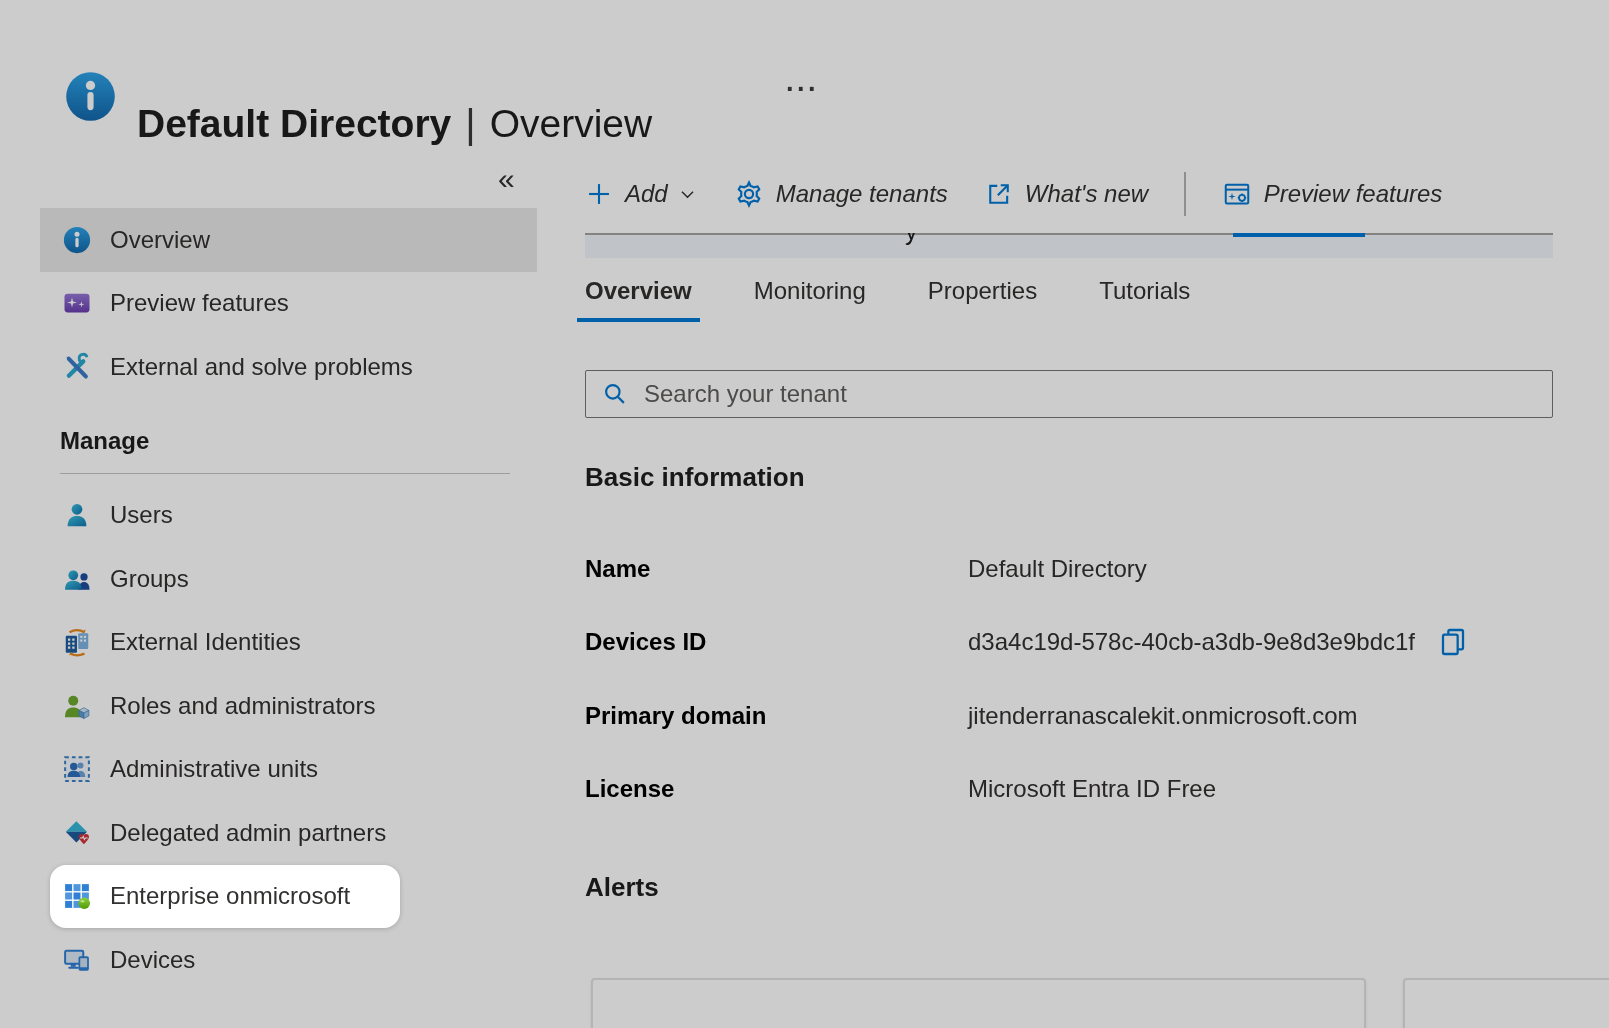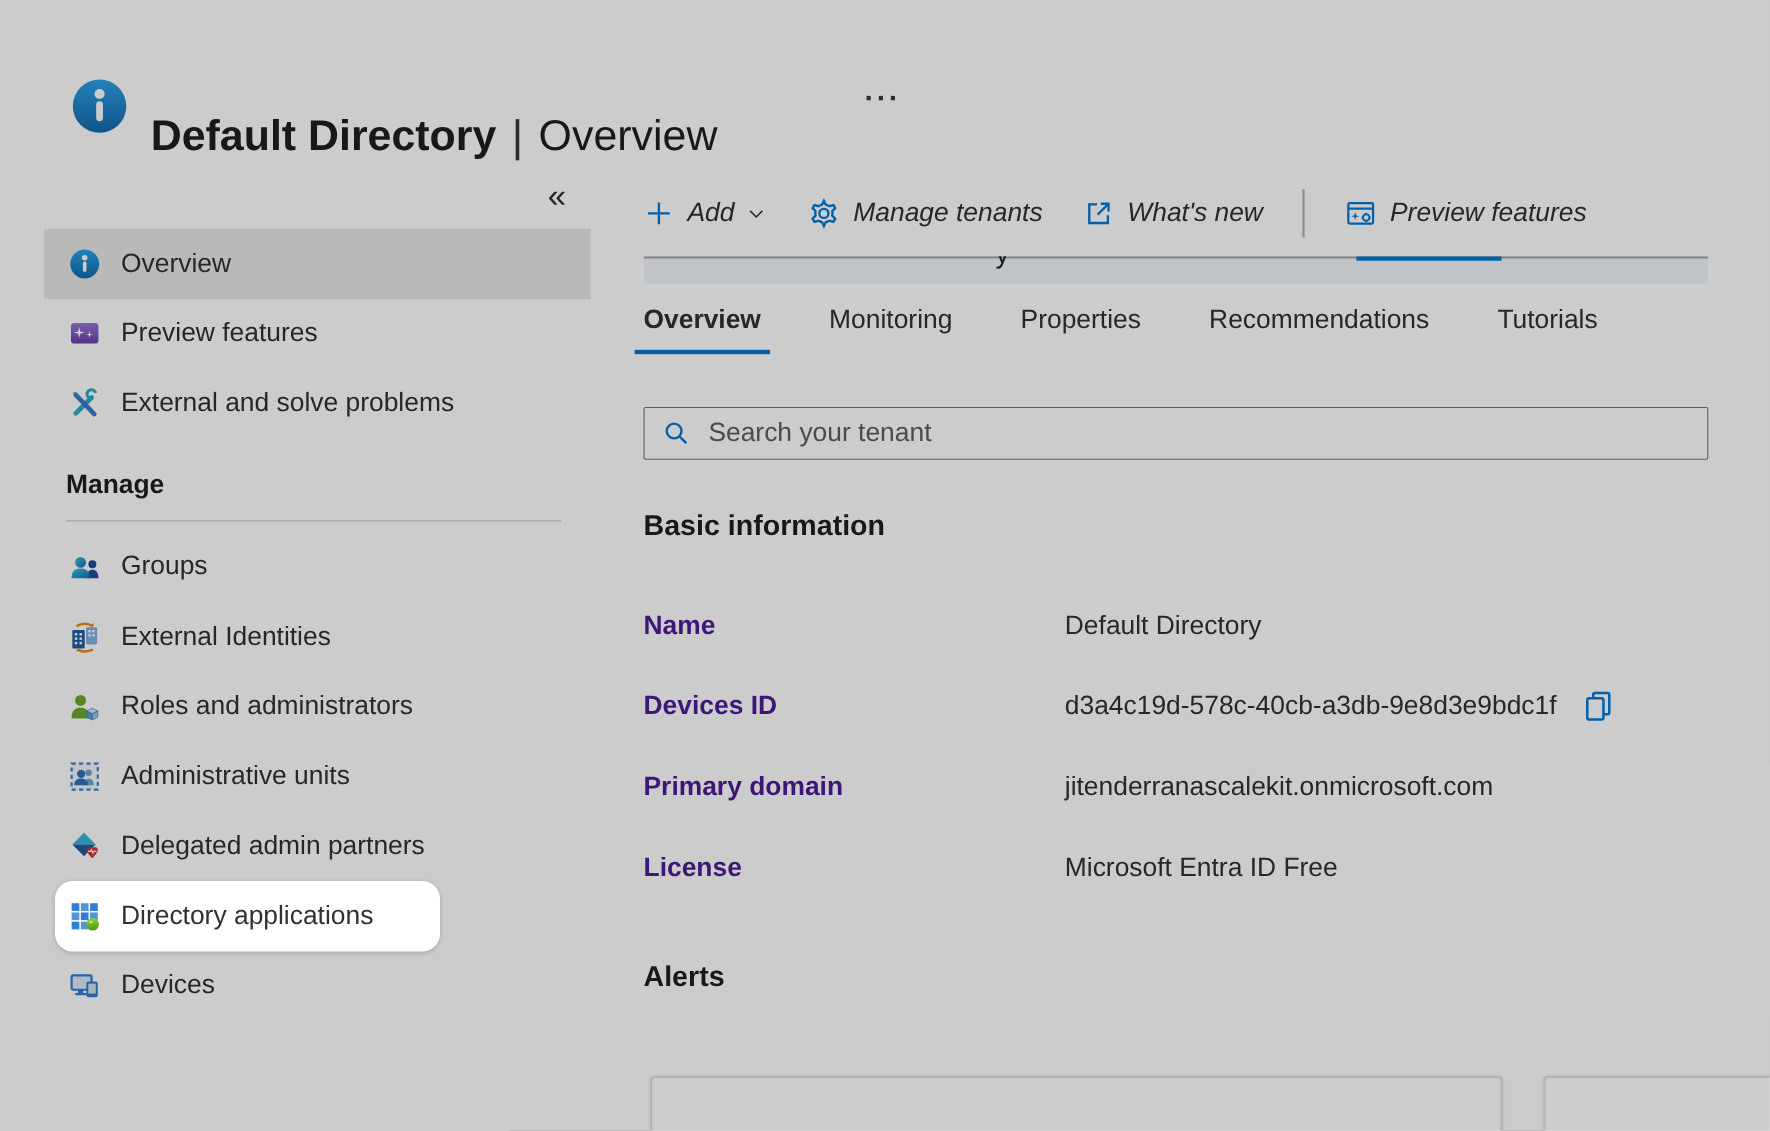--- a/index.html
+++ b/index.html
@@ -54,21 +54,21 @@
   .searchbox{position:absolute;left:585px;top:370px;width:968px;height:48px;border:1.5px solid #767676;
     border-radius:2px;box-sizing:border-box;display:flex;align-items:center;background:#fff;}
   .searchbox .s-ic{margin:0 14px 0 16px;display:flex;align-items:center;}
   .searchbox input{flex:1;border:none;outline:none;font-size:24px;color:#6d28d9;background:transparent;
     font-family:inherit;}
   .searchbox input::placeholder{color:#605e5c;opacity:1;}
   
   .sec-heading{position:absolute;left:585px;font-size:26px;font-weight:700;color:#201f1e;}
   .info-rows{position:absolute;left:585px;top:532px;width:968px;}
   .info-row{height:73.5px;display:flex;align-items:center;}
-  .info-label{width:383px;font-size:24px;font-weight:700;color:#4c1d95;flex:0 0 383px;}
+  .info-label{width:383px;font-size:24px;font-weight:700;color:#000000;flex:0 0 383px;}
   .info-value{font-size:24px;color:#323130;display:flex;align-items:center;white-space:nowrap;}
   .copy-btn{margin-left:22px;display:flex;align-items:center;cursor:pointer;}
   
   .card{position:absolute;top:978px;height:70px;background:#fff;border:2px solid #e3e1df;border-radius:4px;
     box-shadow:0 1px 3px rgba(0,0,0,0.08);box-sizing:border-box;}
   .card.c1{left:591px;width:775px;}
   .card.c2{left:1403px;width:212px;}
 </style>
 </head>
 <body>
@@ -146,20 +146,29 @@
         </svg>
       </span>
       <span>External and solve problems</span>
     </div>
 
     <div class="nav-section">
       <span class="sec-label">Manage</span>
       <span class="sec-divider"></span>
     </div>
 
+    <div class="nav-item">
+      <span class="ic">
+        <svg viewBox="0 0 24 24" width="30" height="30">
+          <circle cx="12" cy="7.4" r="4.3" fill="url(#g-person)"></circle>
+          <path d="M4.5 21 C4.5 14.8 8 12.8 12 12.8 C16 12.8 19.5 14.8 19.5 21 Z" fill="url(#g-person)"></path>
+        </svg>
+      </span>
+      <span>Users</span>
+    </div>
 
     <div class="nav-item">
       <span class="ic">
         <svg viewBox="0 0 24 24" width="30" height="30">
           <circle cx="17.6" cy="10.3" r="2.9" fill="#1f4e9e"></circle>
           <path d="M13.3 20.5 C13.3 16 15.3 14.4 17.6 14.4 C20 14.4 22 16 22 20.5 Z" fill="#1f4e9e"></path>
           <circle cx="9" cy="9" r="3.9" fill="url(#g-person)"></circle>
           <path d="M2.4 20.5 C2.4 15 5.4 13.4 9 13.4 C12.6 13.4 15.6 15 15.6 20.5 Z" fill="url(#g-person)"></path>
         </svg>
       </span>
@@ -236,21 +245,21 @@
             <rect x="15.9" y="2.5" width="5.6" height="5.6" fill="#2f7fd4"></rect>
           <rect x="2.5" y="9.2" width="5.6" height="5.6" fill="#4f96dc"></rect>
             <rect x="9.2" y="9.2" width="5.6" height="5.6" fill="#2f7fd4"></rect>
             <rect x="15.9" y="9.2" width="5.6" height="5.6" fill="#4f96dc"></rect>
           <rect x="2.5" y="15.9" width="5.6" height="5.6" fill="#2f7fd4"></rect>
             <rect x="9.2" y="15.9" width="5.6" height="5.6" fill="#4f96dc"></rect>
           <circle cx="17.8" cy="17.8" r="4.6" fill="url(#g-green)"></circle>
           <ellipse cx="16.4" cy="16.2" rx="1.5" ry="1" fill="#c9e89a" opacity="0.8"></ellipse>
         </svg>
       </span>
-      <span>Directory applications</span>
+      <span>Enterprise onmicrosoft</span>
     </div>
 
     <div class="nav-item">
       <span class="ic">
         <svg viewBox="0 0 24 24" width="30" height="30">
           <rect x="2.5" y="4.5" width="14.5" height="10.5" rx="1" fill="#dbe9f7" stroke="#2f7fd4" stroke-width="1.6"></rect>
           <rect x="7" y="15" width="4" height="2.4" fill="#2f7fd4"></rect>
           <rect x="5" y="17.4" width="8.5" height="1.6" rx="0.8" fill="#2f7fd4"></rect>
           <rect x="13.2" y="9" width="8.3" height="11.5" rx="1.4" fill="#2f7fd4"></rect>
           <rect x="14.6" y="10.6" width="5.5" height="7.2" fill="#cfe0f2"></rect>
@@ -325,21 +334,20 @@
     <div class="b-strip"></div>
     <div class="b-line"></div>
     <span class="b-frag">y</span>
     <div class="b-link"></div>
   </div>
 
   <div class="tabs">
     <div class="tab active">Overview</div>
     <div class="tab">Monitoring</div>
     <div class="tab">Properties</div>
-    <div class="tab">Recommendations</div>
     <div class="tab">Tutorials</div>
   </div>
 
   <div class="searchbox">
     <span class="s-ic">
       <svg viewBox="0 0 24 24" width="26" height="26">
         <circle cx="10" cy="10" r="6.2" stroke="#0078d4" stroke-width="2" fill="none"></circle>
         <line x1="14.8" y1="14.8" x2="20.2" y2="20.2" stroke="#0078d4" stroke-width="2"></line>
       </svg>
     </span>

